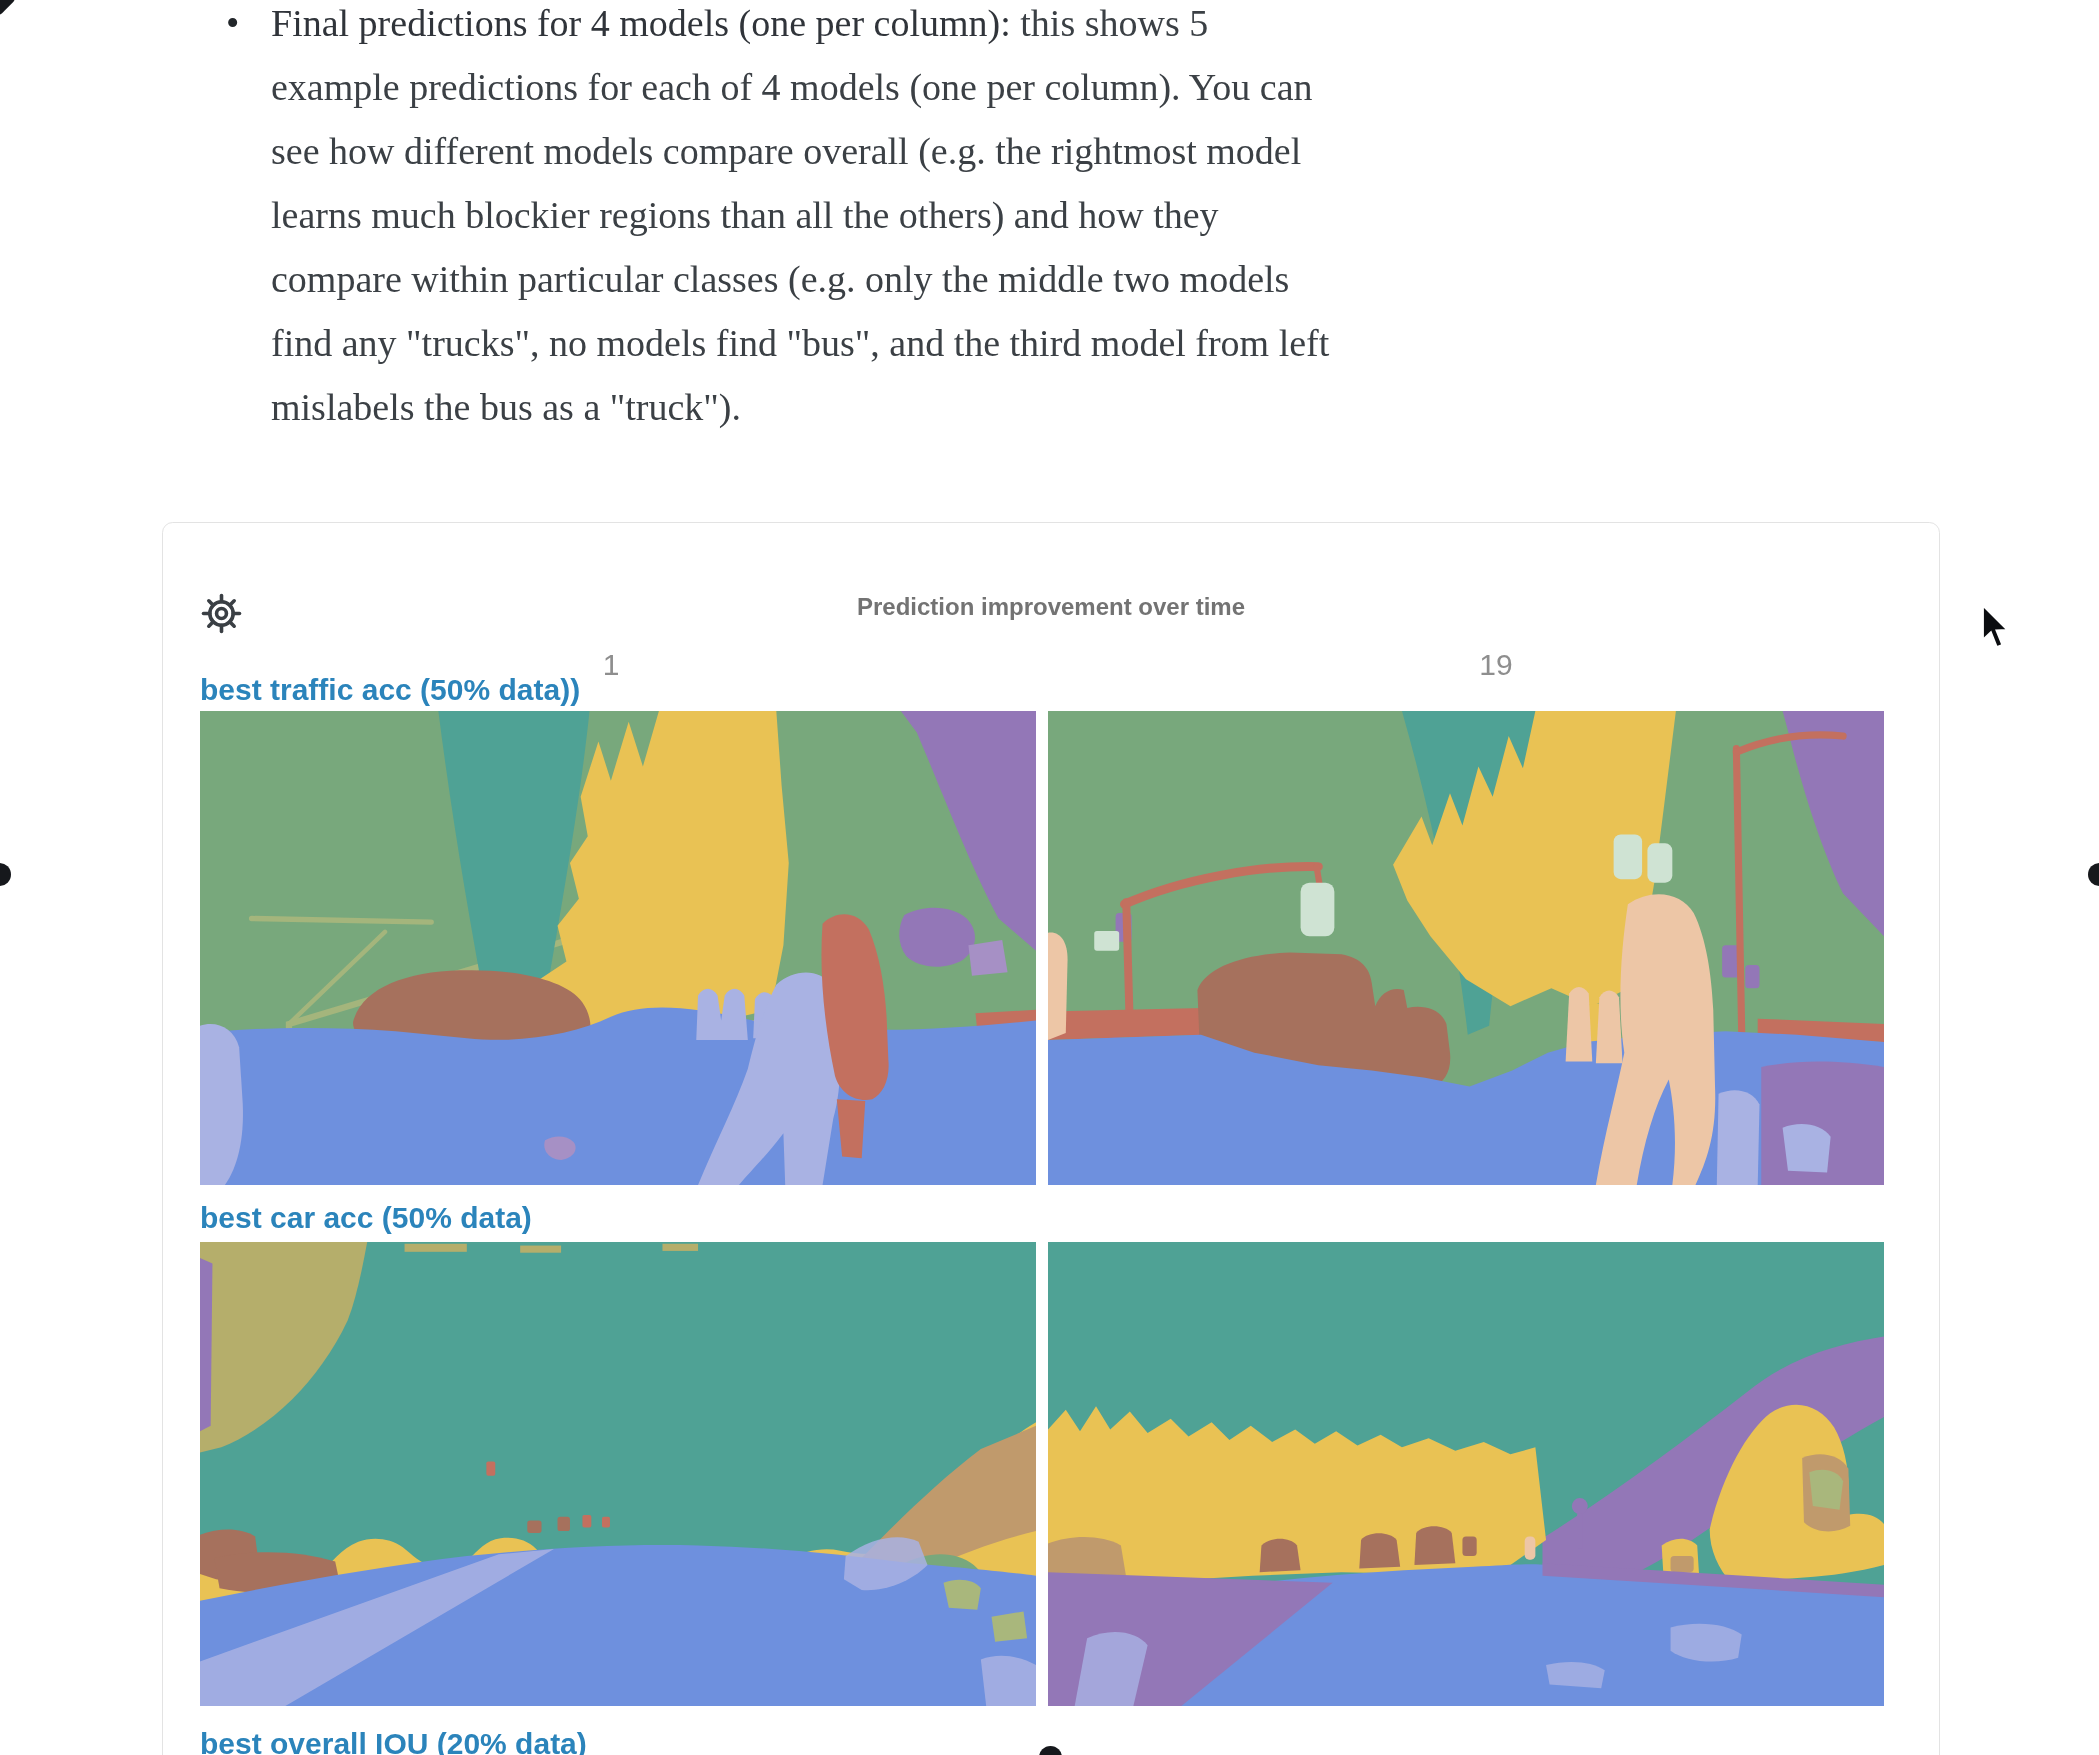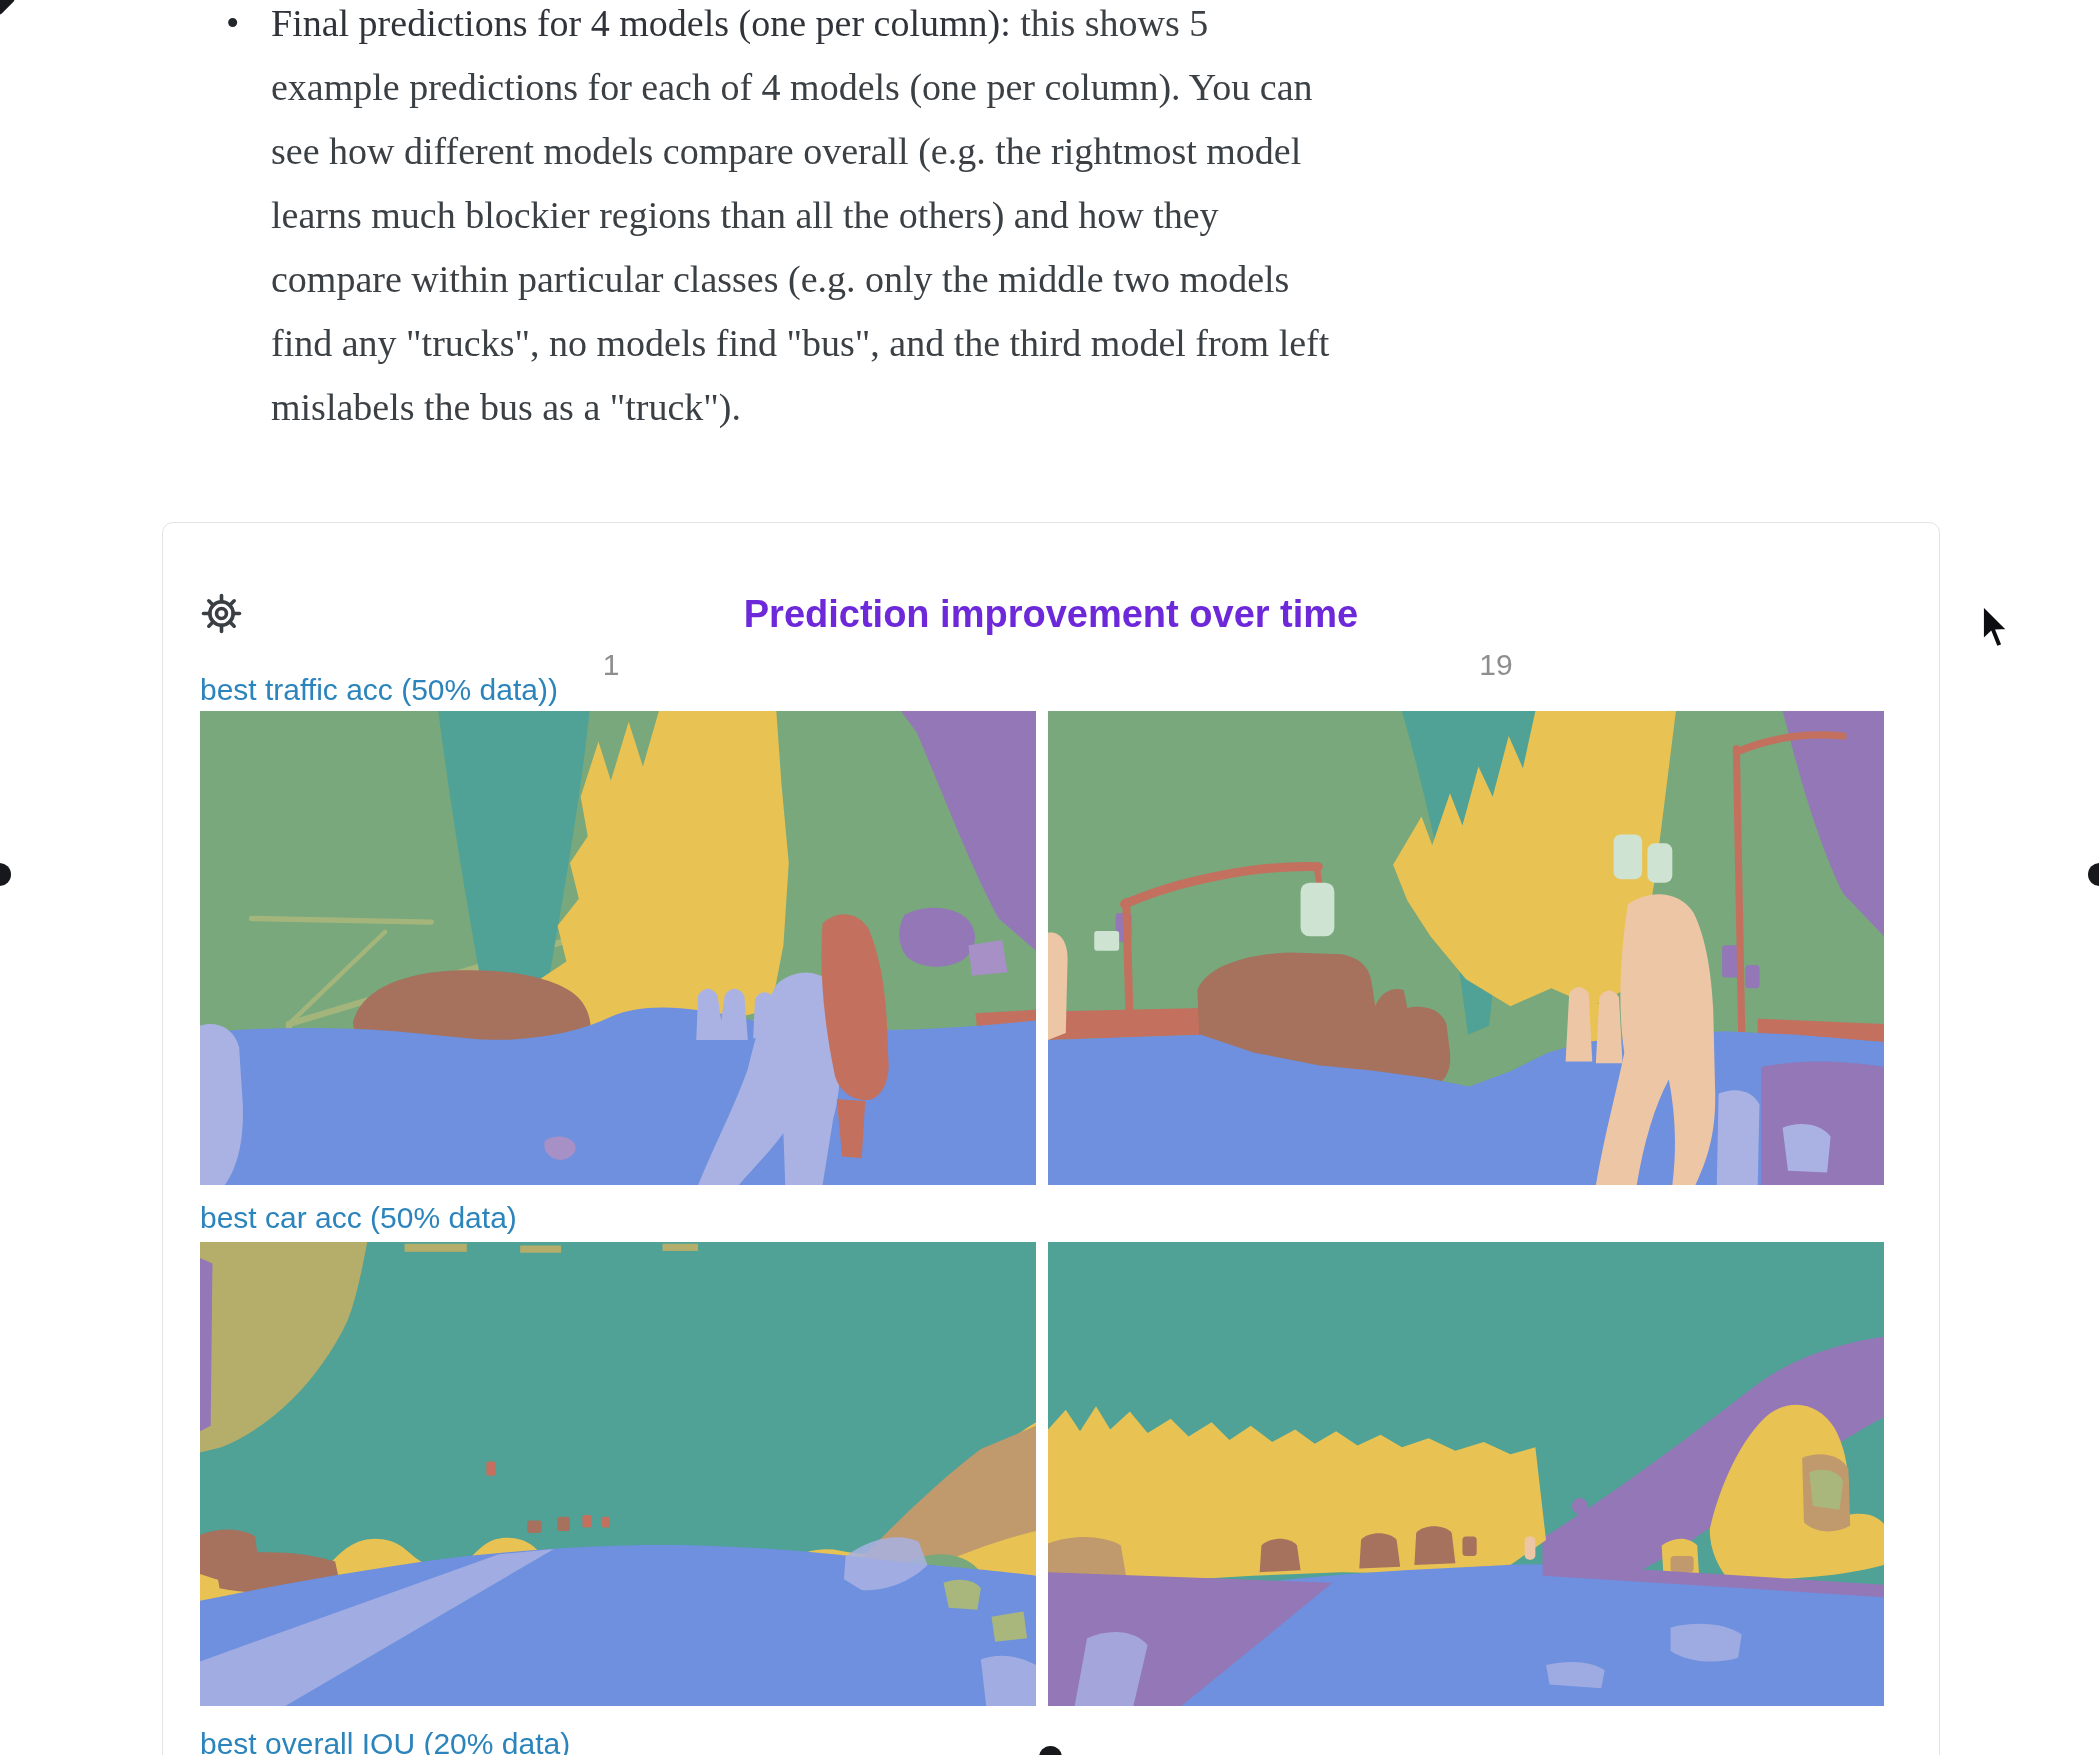--- a/index.html
+++ b/index.html
@@ -22,31 +22,31 @@
   .text-block strong{font-weight:400;color:#30343a;}
   
   .panel{
     position:absolute;left:162px;top:522px;width:1778px;height:1249px;
     background:#ffffff;border:1.8px solid #e3e3e3;border-radius:10.7px;
     box-sizing:border-box;
   }
   .gear{position:absolute;left:36px;top:68px;width:45px;height:45px;cursor:pointer;}
   .panel-title{
     position:absolute;left:0;right:0;top:70px;text-align:center;
-    font-size:38px;font-weight:700;color:#6d28d9;letter-spacing:0;
+    font-size:24px;font-weight:700;color:#737373;letter-spacing:0;
   }
   .col-label{
     position:absolute;top:125px;transform:translateX(-50%);
     font-size:30px;color:#8e8e8e;
   }
   .col-label.c1{left:448px;}
   .col-label.c2{left:1333px;}
   .row-label{
     position:absolute;left:37px;height:39px;
-    font-size:30px;font-weight:400;color:#2b84bb;cursor:pointer;white-space:nowrap;
+    font-size:30px;font-weight:700;color:#2b84bb;cursor:pointer;white-space:nowrap;
   }
   .row-label.r1{top:150px;}
   .row-label.r2{top:678px;}
   .row-label.r3{top:1204px;}
   .seg{position:absolute;overflow:hidden;}
   .seg svg{display:block;width:100%;height:100%;}
   .seg.r1a{left:37px;top:188px;width:836px;height:474px;}
   .seg.r1b{left:885px;top:188px;width:836px;height:474px;}
   .seg.r2a{left:37px;top:719px;width:836px;height:464px;}
   .seg.r2b{left:885px;top:719px;width:836px;height:464px;}

